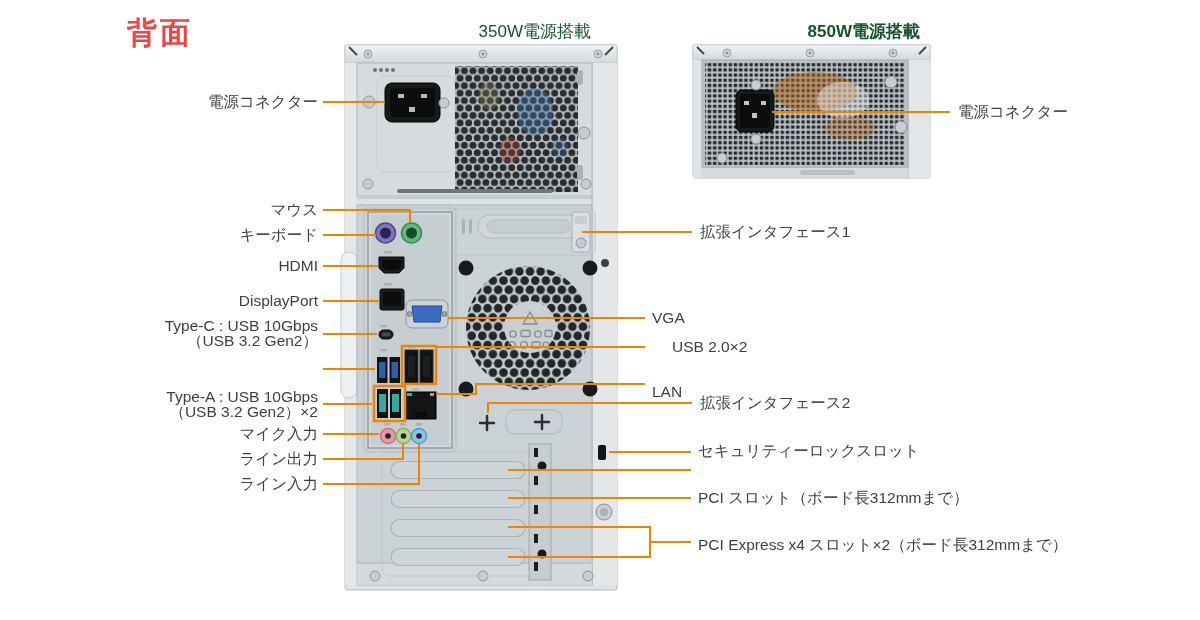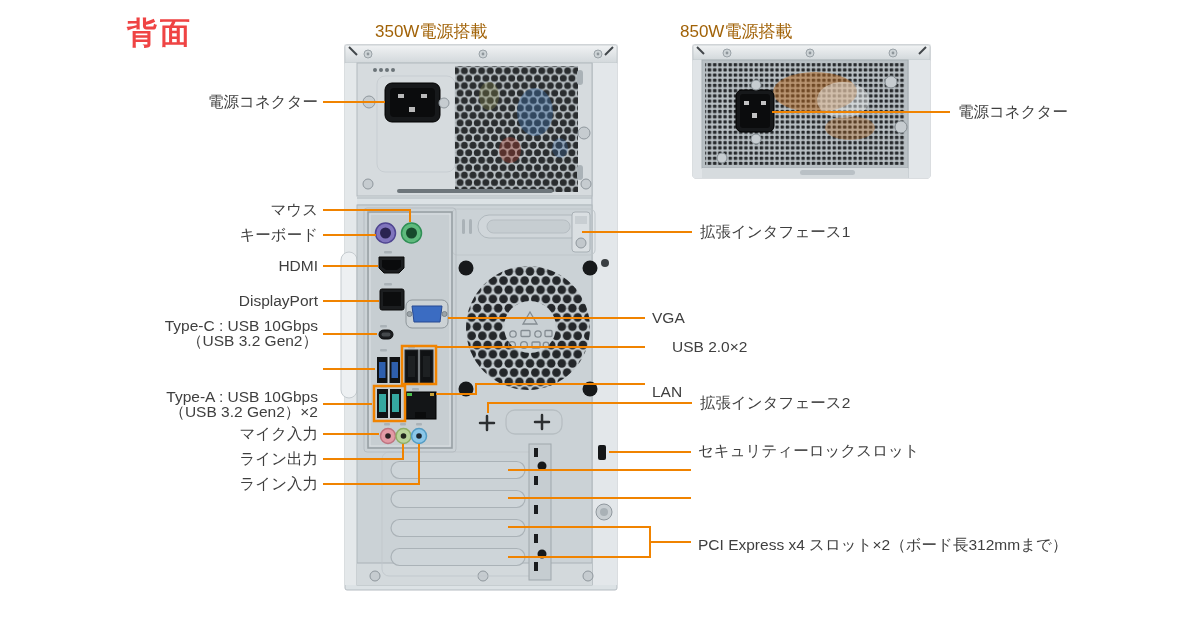--- a/index.html
+++ b/index.html
@@ -5,25 +5,25 @@
   html,body{margin:0;padding:0;background:#ffffff;}
   .canvas{
     position:relative;width:1200px;height:620px;background:#ffffff;overflow:hidden;
     font-family:"Liberation Sans","DejaVu Sans",sans-serif;
   }
   .page-title{
     position:absolute;left:127px;top:13px;font-size:30px;font-weight:bold;
     color:#ef4444;letter-spacing:3px;white-space:nowrap;
   }
   .caption{
-    position:absolute;top:20px;width:216px;text-align:left;font-size:17px;
-    color:#a16207;white-space:nowrap;
+    position:absolute;top:20px;width:216px;text-align:right;font-size:17px;
+    color:#14532d;white-space:nowrap;
   }
   .cap-350{left:375px;}
-  .cap-850{left:680px;}
+  .cap-850{left:704px;font-weight:bold;}
   .lbl{
     position:absolute;font-size:15.5px;line-height:15px;color:#3f3f3f;
     white-space:nowrap;
   }
   .lbl.ra{text-align:right;right:882px;}
   .scene{position:absolute;left:0;top:0;}
 </style>
 </head>
 <body>
 
@@ -349,15 +349,16 @@
   <div class="lbl ra" style="top:451px">ライン出力</div>
   <div class="lbl ra" style="top:476px">ライン入力</div>
 
   <div class="lbl" style="left:958px;top:104px">電源コネクター</div>
   <div class="lbl" style="left:700px;top:224px">拡張インタフェース1</div>
   <div class="lbl" style="left:652px;top:310px">VGA</div>
   <div class="lbl" style="left:672px;top:339px">USB 2.0×2</div>
   <div class="lbl" style="left:652px;top:384px">LAN</div>
   <div class="lbl" style="left:700px;top:395px">拡張インタフェース2</div>
   <div class="lbl" style="left:698px;top:443px">セキュリティーロックスロット</div>
+  <div class="lbl" style="left:698px;top:490px">PCI スロット（ボード長312mmまで）</div>
   <div class="lbl" style="left:698px;top:537px">PCI Express x4 スロット×2（ボード長312mmまで）</div>
 
 </div>
 
 </body></html>

